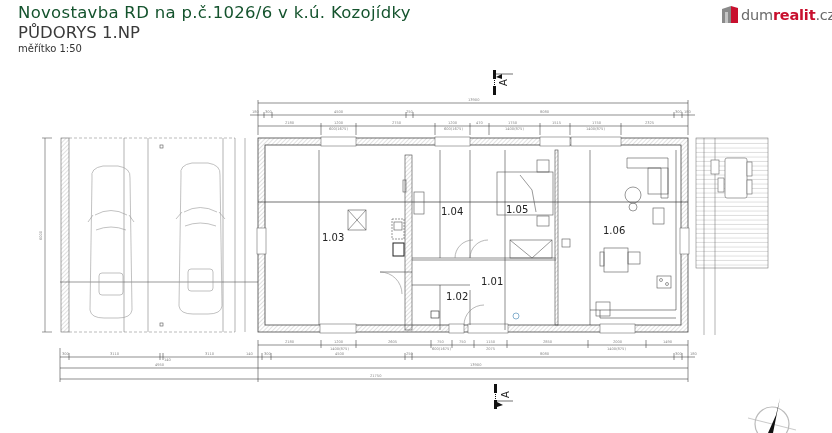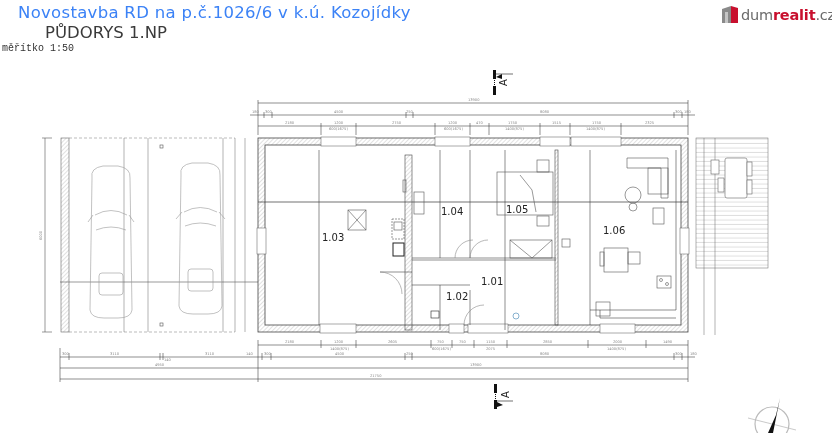--- a/index.html
+++ b/index.html
@@ -1,19 +1,19 @@
 <!DOCTYPE html>
 <html><head>
 <meta charset="utf-8">
 <style>
   html,body{margin:0;padding:0;background:#fff;}
   body{width:832px;height:433px;position:relative;overflow:hidden;font-family:"DejaVu Sans",sans-serif;color:#333;}
-  .title{position:absolute;left:18px;top:3px;font-size:16.5px;letter-spacing:0.3px;color:#3b82f6;font-family:"DejaVu Sans",sans-serif;line-height:20px;white-space:nowrap;}
-  .subtitle{position:absolute;left:18px;top:23px;font-size:16.5px;color:#3a3a3a;line-height:20px;margin-left:27px;}
-  .scale{position:absolute;left:2px;top:43px;font-size:10px;color:#333;line-height:12px;font-family:Liberation Mono, monospace;}
+  .title{position:absolute;left:18px;top:3px;font-size:16.5px;letter-spacing:0.3px;color:#14532d;font-family:"DejaVu Sans",sans-serif;line-height:20px;white-space:nowrap;}
+  .subtitle{position:absolute;left:18px;top:23px;font-size:16.5px;color:#3a3a3a;line-height:20px;}
+  .scale{position:absolute;left:18px;top:43px;font-size:10px;color:#333;line-height:12px;}
   .logo{position:absolute;left:722px;top:6px;display:flex;align-items:center;gap:3px;}
   .logo-mark{width:16px;height:17px;position:relative;}
   .logo-text{font-size:14.5px;font-family:"DejaVu Sans",sans-serif;color:#6b6b6b;letter-spacing:-0.2px;}
   .logo-text .red{color:#c8102e;font-weight:bold;text-align:right;}
   svg.plan{position:absolute;left:0;top:0;}
   .rl{font-family:"DejaVu Sans",sans-serif;font-size:10px;fill:#222;}
   .dl{font-family:"DejaVu Sans",sans-serif;font-size:3.6px;fill:#888;}
 </style>
 </head>
 <body>

